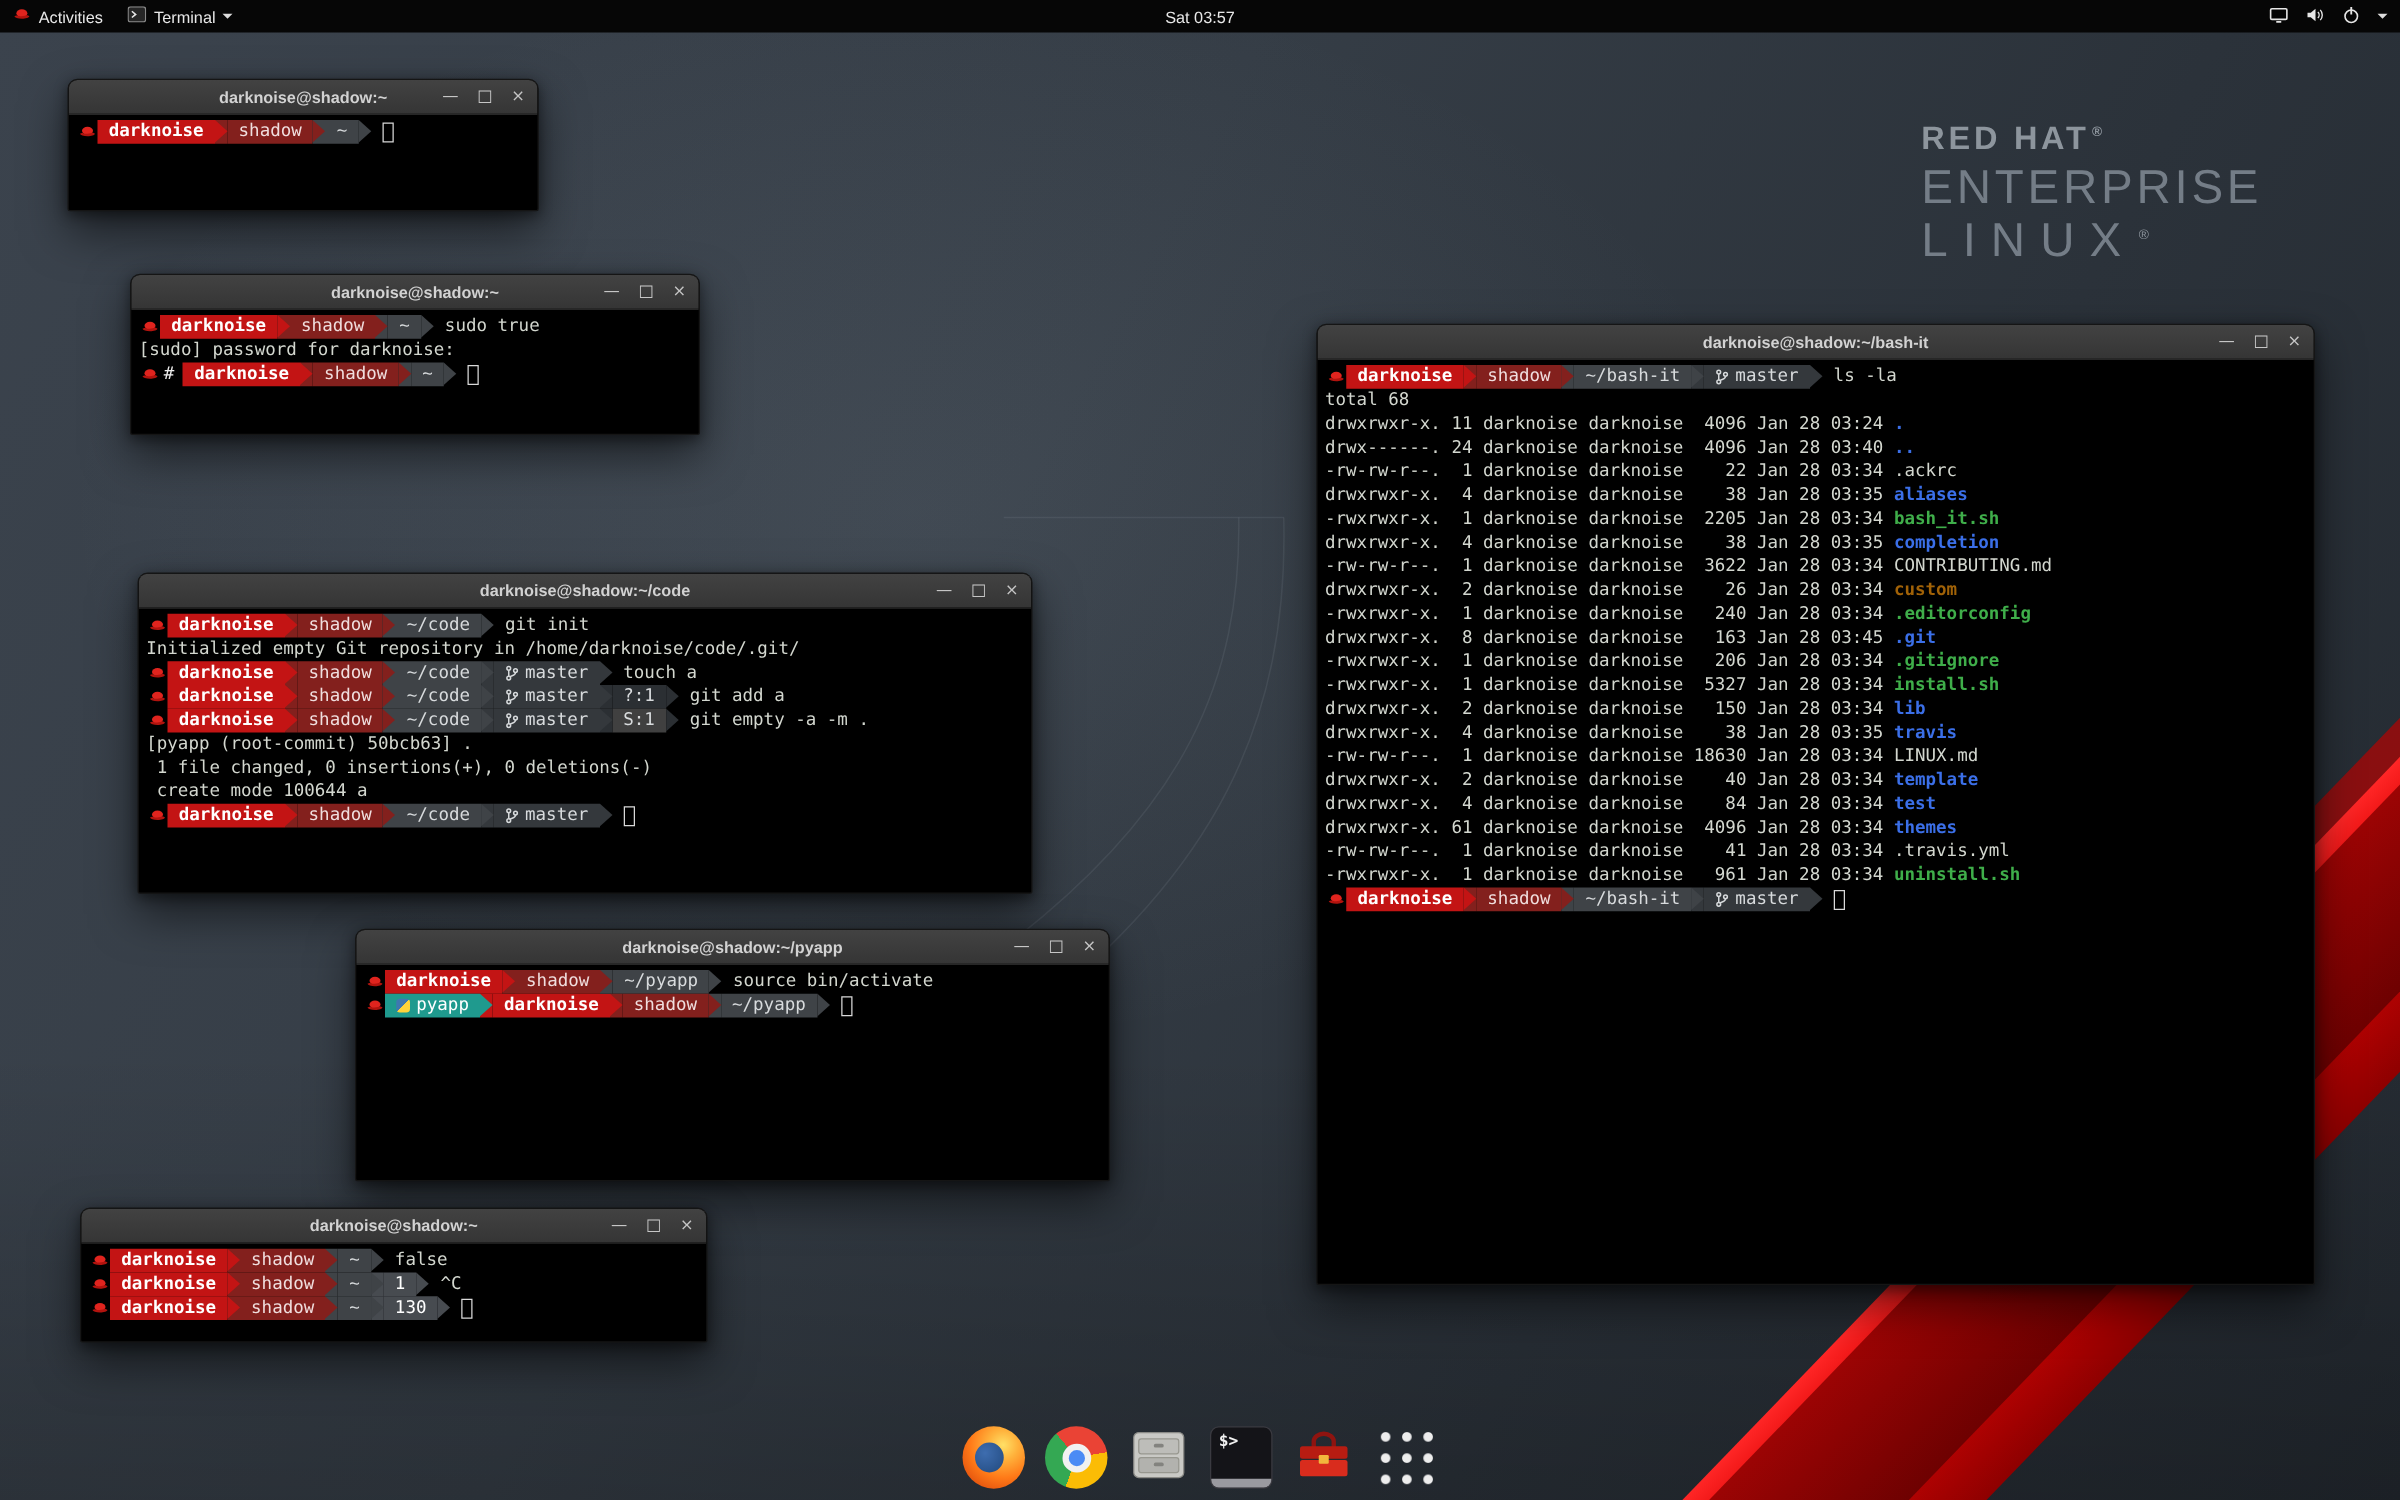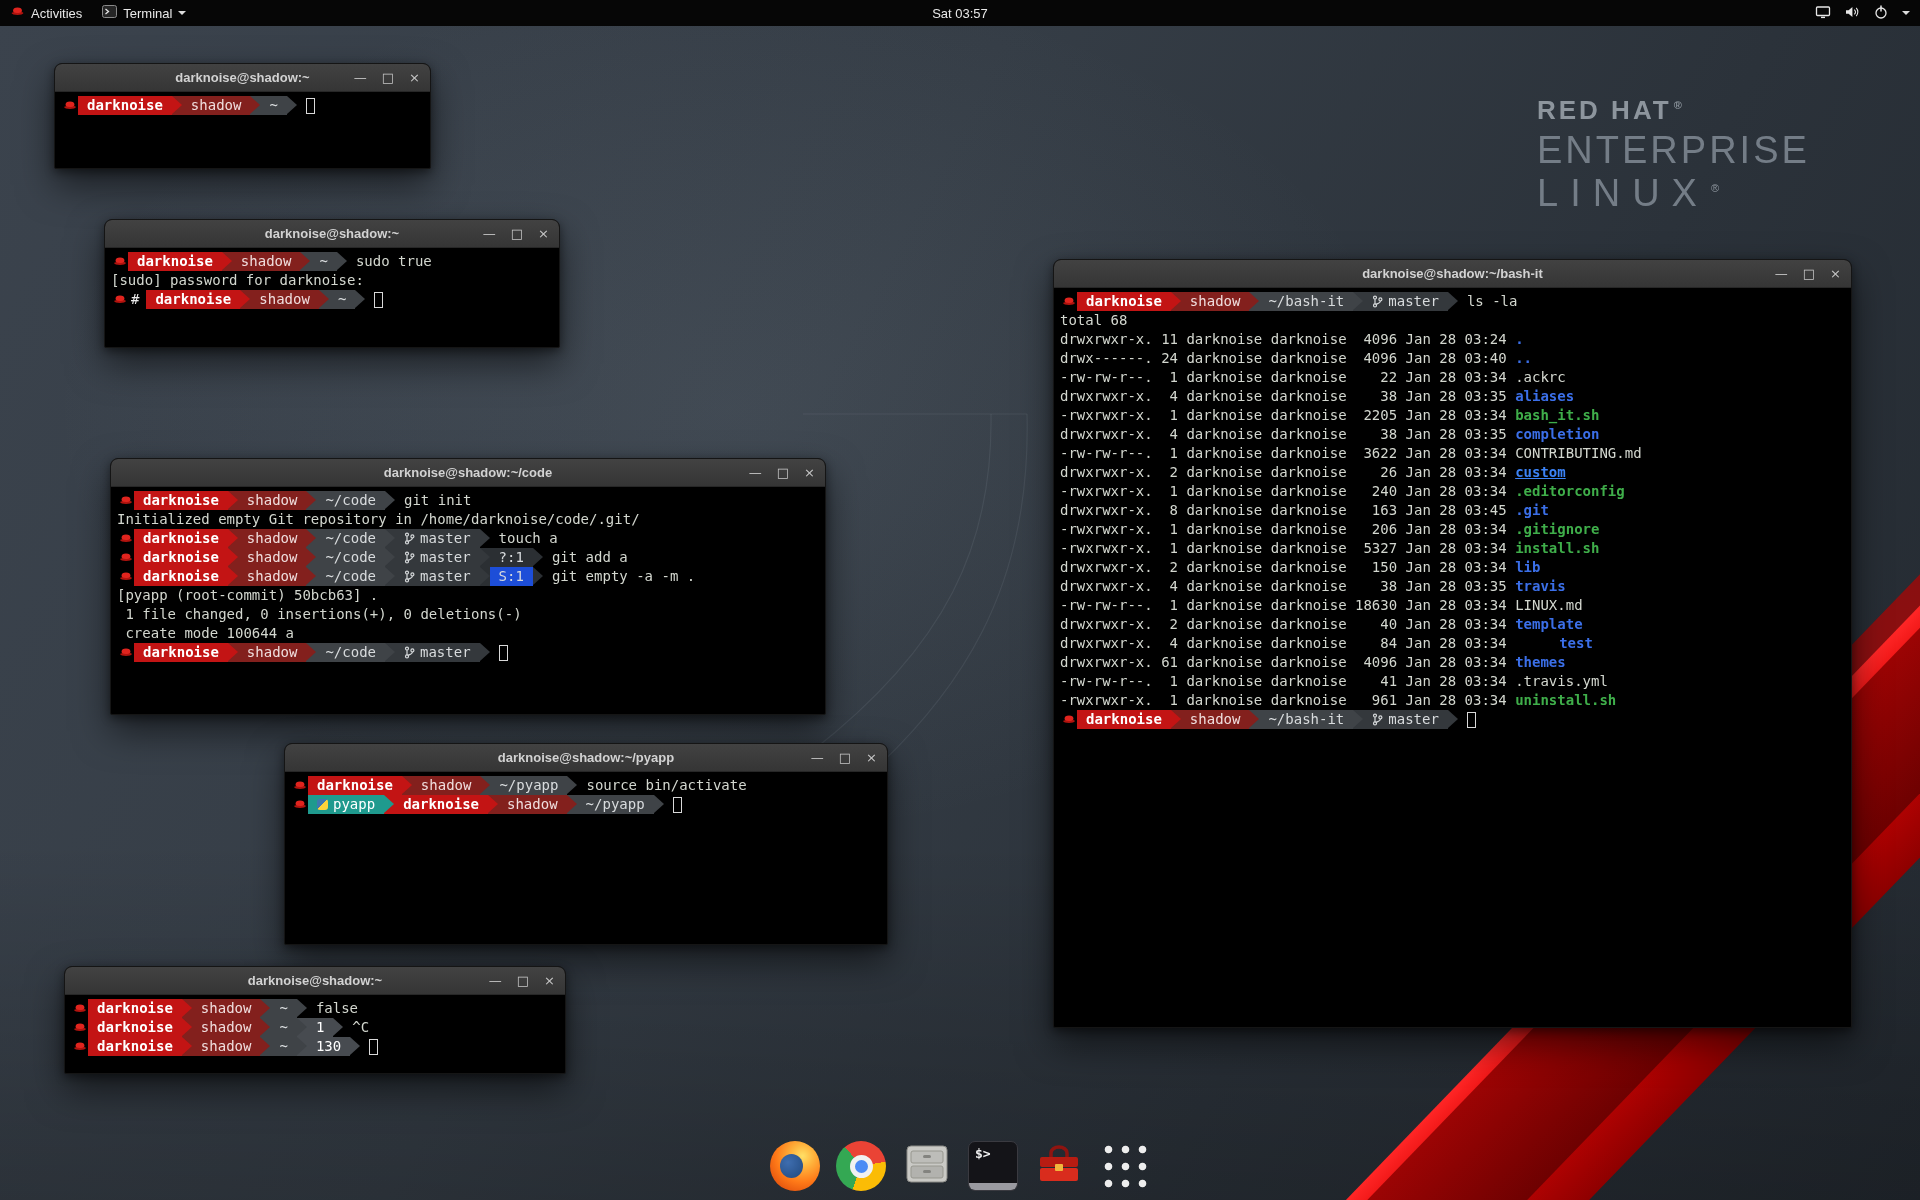--- a/index.html
+++ b/index.html
@@ -429,21 +429,21 @@
                   <circle cx="8.4" cy="4.4" r="1.5"></circle>
                   <path d="M3 4.2v4.7M8.4 6c0 2.6-3.2 2.3-4.6 3.6"></path>
                 </g>
               </svg>
             </span>
             <span>master</span>
           </span>
           <span class="sep" style="background: rgb(43, 47, 51);">
             <i style="border-left-color: rgb(52, 56, 60);"></i>
           </span>
-          <span class="seg seg-status" style="background: #1d4ed8; color: rgb(216, 219, 221);">
+          <span class="seg seg-status" style="background: #404040; color: rgb(216, 219, 221);">
             <span>S:1</span>
           </span>
           <span class="sep" style="background: transparent;">
             <i style="border-left-color: rgb(43, 47, 51);"></i>
           </span>
           <span class="cmd">git empty -a -m .</span>
         </div>
         <div class="tline out"><span>[pyapp (root-commit) 50bcb63] .</span></div>
         <div class="tline out"><span> 1 file changed, 0 insertions(+), 0 deletions(-)</span></div>
         <div class="tline out"><span> create mode 100644 a</span></div>
@@ -724,30 +724,30 @@
           <span class="cmd">ls -la</span>
         </div>
         <div class="tline out"><span>total 68</span></div>
         <div class="tline out"><span>drwxrwxr-x. 11 darknoise darknoise  4096 Jan 28 03:24 </span><span class="ls-dir" style="color: rgb(59, 111, 232);">.</span></div>
         <div class="tline out"><span>drwx------. 24 darknoise darknoise  4096 Jan 28 03:40 </span><span class="ls-dir" style="color: rgb(59, 111, 232);">..</span></div>
         <div class="tline out"><span>-rw-rw-r--.  1 darknoise darknoise    22 Jan 28 03:34 </span><span class="ls-plain">.ackrc</span></div>
         <div class="tline out"><span>drwxrwxr-x.  4 darknoise darknoise    38 Jan 28 03:35 </span><span class="ls-dir" style="color: rgb(59, 111, 232);">aliases</span></div>
         <div class="tline out"><span>-rwxrwxr-x.  1 darknoise darknoise  2205 Jan 28 03:34 </span><span class="ls-exec" style="color: rgb(63, 174, 74);">bash_it.sh</span></div>
         <div class="tline out"><span>drwxrwxr-x.  4 darknoise darknoise    38 Jan 28 03:35 </span><span class="ls-dir" style="color: rgb(59, 111, 232);">completion</span></div>
         <div class="tline out"><span>-rw-rw-r--.  1 darknoise darknoise  3622 Jan 28 03:34 </span><span class="ls-plain">CONTRIBUTING.md</span></div>
-        <div class="tline out"><span>drwxrwxr-x.  2 darknoise darknoise    26 Jan 28 03:34 </span><span class="ls-dir" style="color: #3b82f6; text-decoration: underline;">custom</span></div>
+        <div class="tline out"><span>drwxrwxr-x.  2 darknoise darknoise    26 Jan 28 03:34 </span><span class="ls-dir" style="color: #a16207;">custom</span></div>
         <div class="tline out"><span>-rwxrwxr-x.  1 darknoise darknoise   240 Jan 28 03:34 </span><span class="ls-exec" style="color: rgb(63, 174, 74);">.editorconfig</span></div>
         <div class="tline out"><span>drwxrwxr-x.  8 darknoise darknoise   163 Jan 28 03:45 </span><span class="ls-dir" style="color: rgb(59, 111, 232);">.git</span></div>
         <div class="tline out"><span>-rwxrwxr-x.  1 darknoise darknoise   206 Jan 28 03:34 </span><span class="ls-exec" style="color: rgb(63, 174, 74);">.gitignore</span></div>
         <div class="tline out"><span>-rwxrwxr-x.  1 darknoise darknoise  5327 Jan 28 03:34 </span><span class="ls-exec" style="color: rgb(63, 174, 74);">install.sh</span></div>
         <div class="tline out"><span>drwxrwxr-x.  2 darknoise darknoise   150 Jan 28 03:34 </span><span class="ls-dir" style="color: rgb(59, 111, 232);">lib</span></div>
         <div class="tline out"><span>drwxrwxr-x.  4 darknoise darknoise    38 Jan 28 03:35 </span><span class="ls-dir" style="color: rgb(59, 111, 232);">travis</span></div>
         <div class="tline out"><span>-rw-rw-r--.  1 darknoise darknoise 18630 Jan 28 03:34 </span><span class="ls-plain">LINUX.md</span></div>
         <div class="tline out"><span>drwxrwxr-x.  2 darknoise darknoise    40 Jan 28 03:34 </span><span class="ls-dir" style="color: rgb(59, 111, 232);">template</span></div>
-        <div class="tline out"><span>drwxrwxr-x.  4 darknoise darknoise    84 Jan 28 03:34 </span><span class="ls-dir" style="color: rgb(59, 111, 232); margin-left: 44px;">test</span></div>
+        <div class="tline out"><span>drwxrwxr-x.  4 darknoise darknoise    84 Jan 28 03:34 </span><span class="ls-dir" style="color: rgb(59, 111, 232);">test</span></div>
         <div class="tline out"><span>drwxrwxr-x. 61 darknoise darknoise  4096 Jan 28 03:34 </span><span class="ls-dir" style="color: rgb(59, 111, 232);">themes</span></div>
         <div class="tline out"><span>-rw-rw-r--.  1 darknoise darknoise    41 Jan 28 03:34 </span><span class="ls-plain">.travis.yml</span></div>
         <div class="tline out"><span>-rwxrwxr-x.  1 darknoise darknoise   961 Jan 28 03:34 </span><span class="ls-exec" style="color: rgb(63, 174, 74);">uninstall.sh</span></div>
         <div class="tline prompt">
           <span class="rh-icon">
             <svg width="14" height="13" viewBox="0 0 14 13">
               <ellipse cx="7" cy="5.6" rx="4.4" ry="3.2" fill="#e0241e"></ellipse>
               <path d="M1 8c.4 1.2 2.8 2 6 2s5.6-.8 6-2c-.5-.6-1.3-.9-2.2-1-.9 1-5.2 1.4-7.6.3C2.3 7.4 1.4 7.6 1 8z" fill="#b2130e"></path>
             </svg>
           </span>

